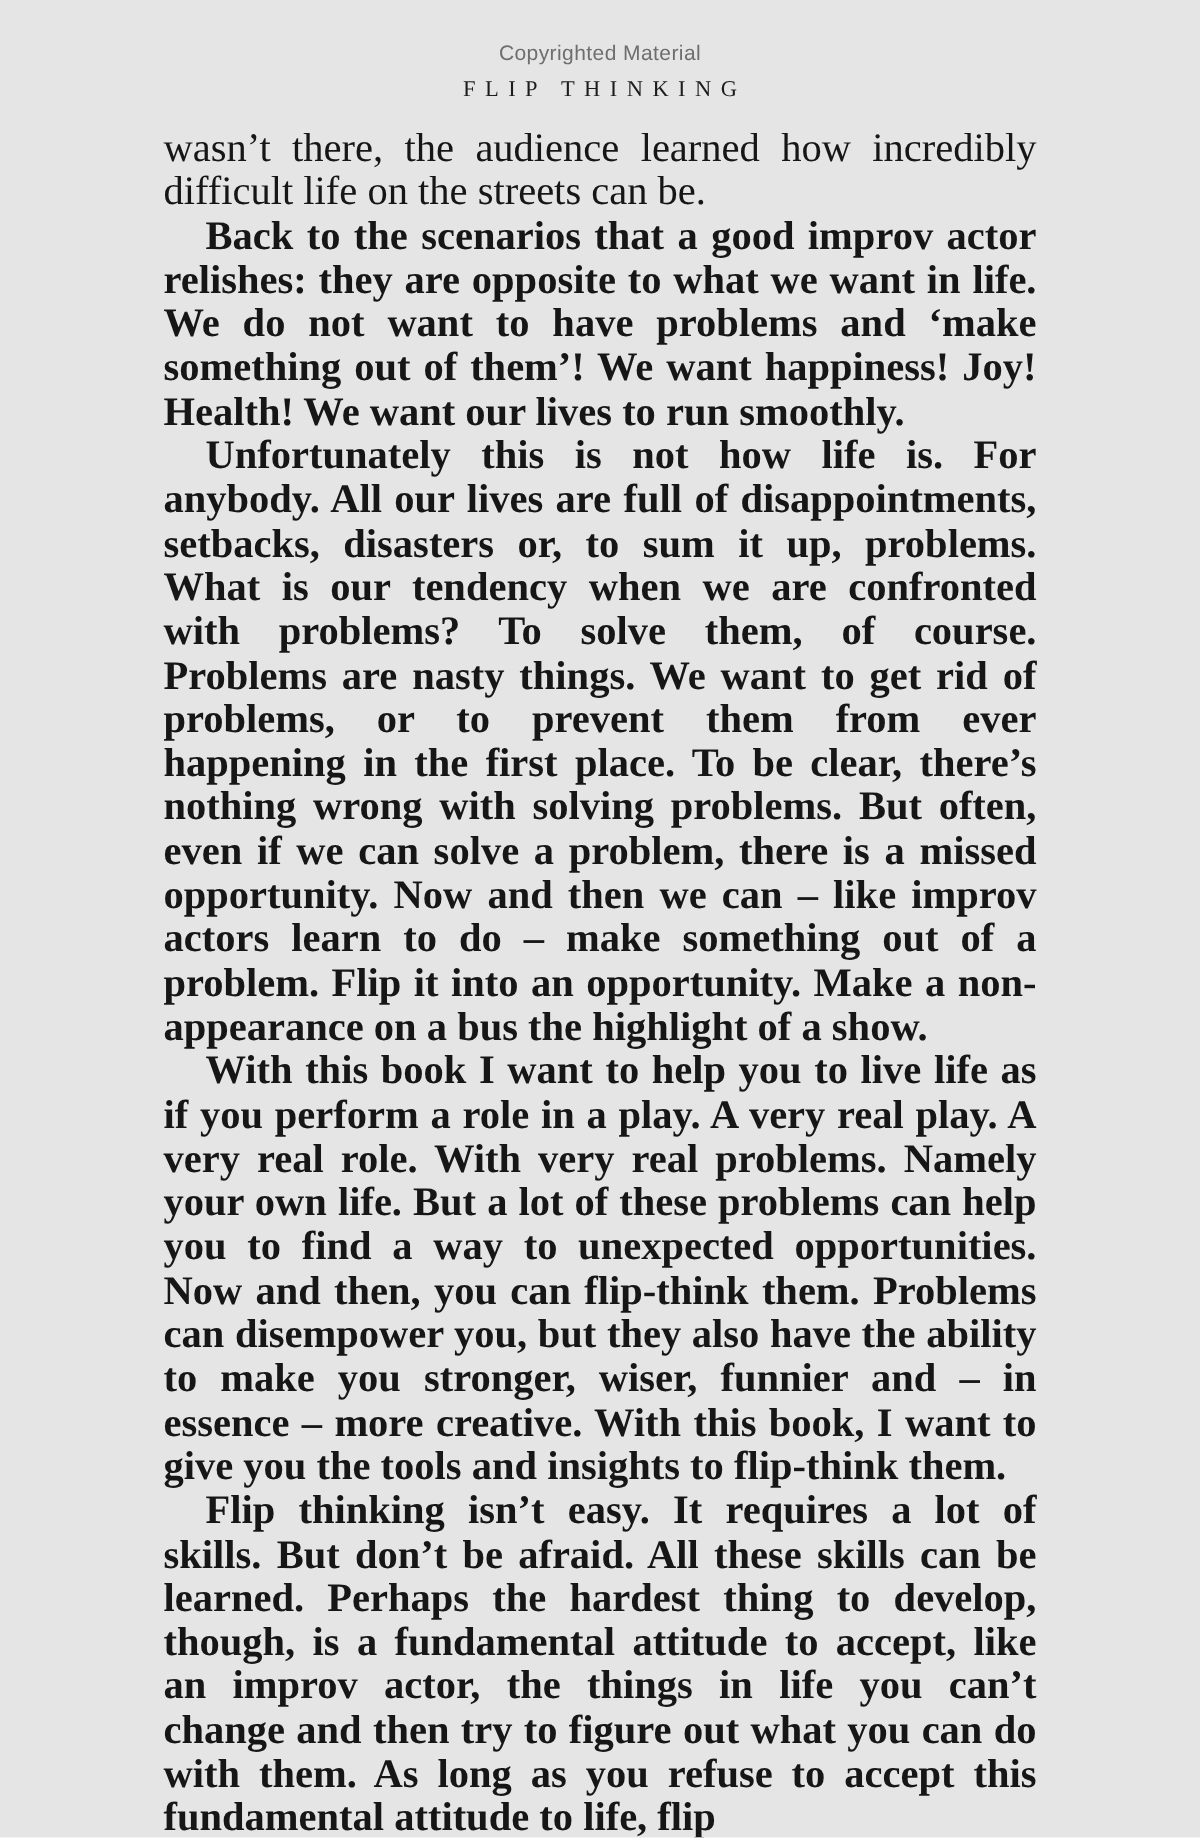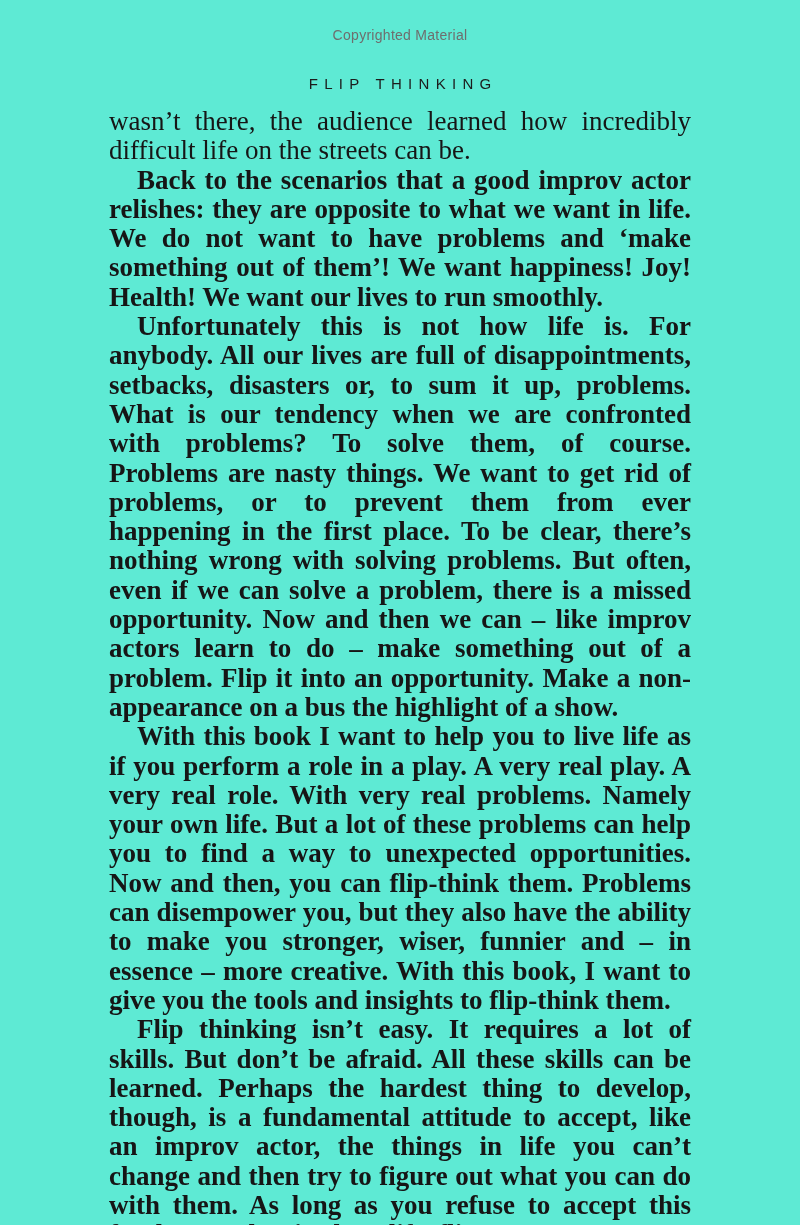--- a/index.html
+++ b/index.html
@@ -5,47 +5,47 @@
   html, body {
     margin: 0;
     padding: 0;
     background: #ffffff;
   }
   .book-page {
     position: relative;
     width: 800px;
     height: 1225px;
     margin: 0 auto;
-    background: #5eead4;
+    background: #e5e5e5;
     display: flex;
     flex-direction: column;
     align-items: center;
     box-sizing: border-box;
     padding-top: 27px;
     padding-bottom: 26px;
     overflow: hidden;
   }
   .copyright-notice {
     font-family: "Liberation Sans", sans-serif;
     font-size: 14px;
     color: #6e6e6e;
     letter-spacing: 0.02em;
     text-align: center;
     flex: 0 0 auto;
   }
   .copyright-notice.bottom {
     margin-top: auto;
   }
   .running-header {
-    font-family: Liberation Sans, sans-serif;
+    font-family: Liberation Serif, serif;
     font-size: 15px;
     color: #1c1c1c;
     letter-spacing: 0.42em;
     text-indent: 0.42em; 
-    margin-top: 32px;
+    margin-top: 9px;
     text-align: left;
     flex: 0 0 auto;
     font-weight: 400;
   }
   .text-block {
     width: 582px;
     margin-top: 15px;
     flex: 0 0 auto;
   }
   .text-block p {

